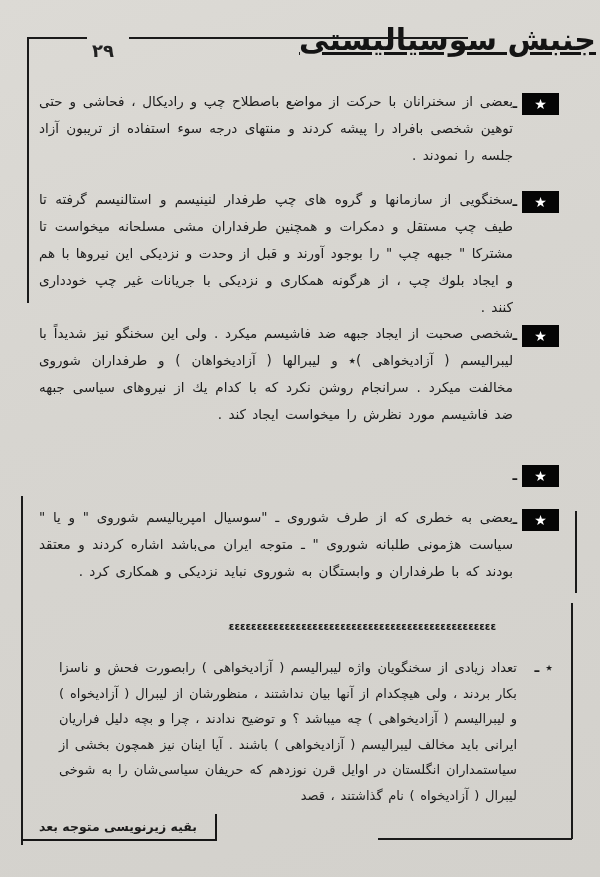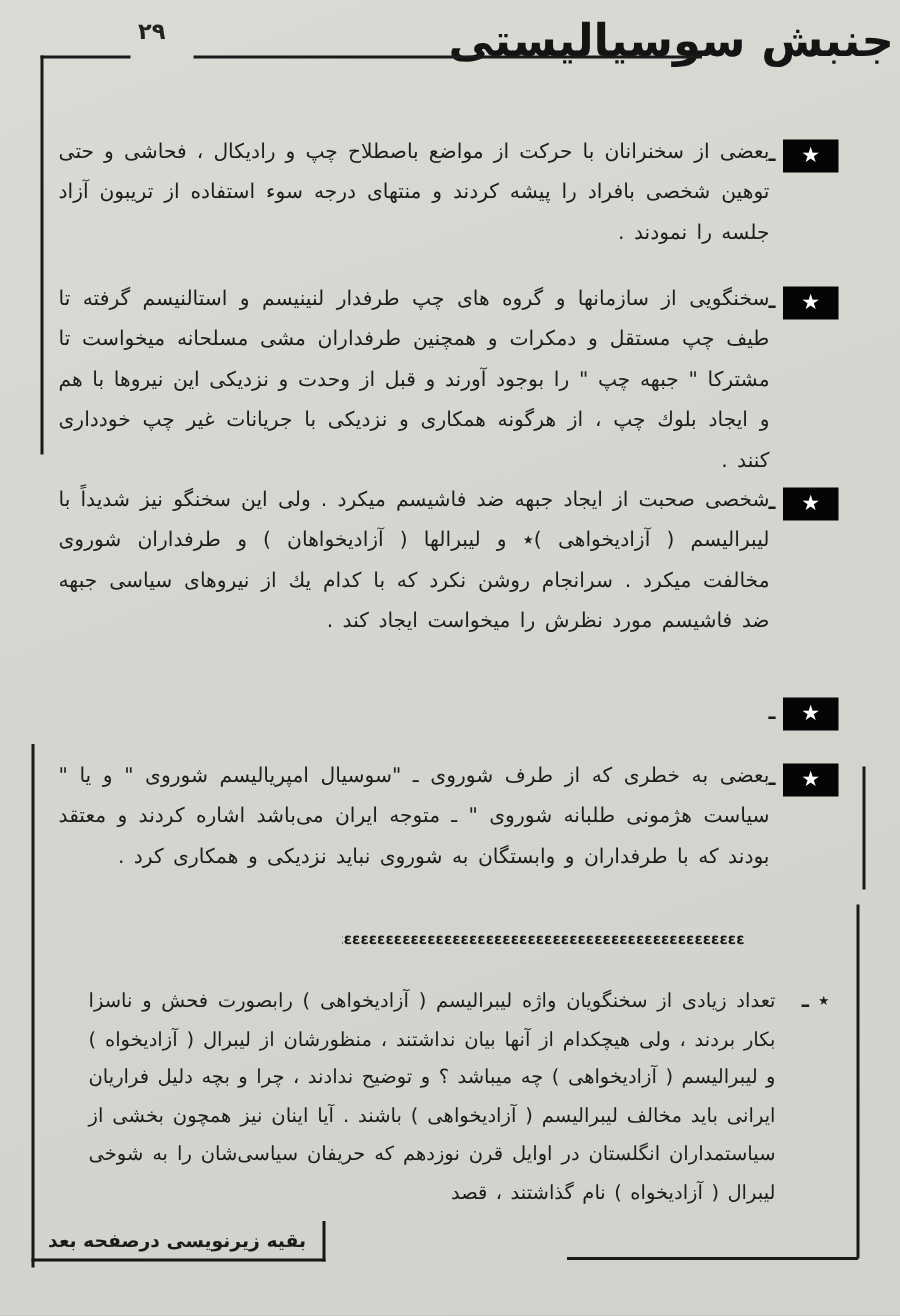--- a/index.html
+++ b/index.html
@@ -9,27 +9,27 @@
     margin:0 auto;
     background:#d8d6d1;
     background-image:linear-gradient(160deg,#dcdad5 0%,#d7d5d0 40%,#d3d1cc 100%);
     overflow:hidden;
     font-family:"DejaVu Sans",sans-serif;
     color:#1d1d1d;
     direction:rtl;
   }
   .rule{position:absolute;background:#1a1a1a;}
   .page-title{
-    position:absolute;top:10px;right:4px;
+    position:absolute;top:22px;right:4px;
     font-size:30px;font-weight:bold;color:#141414;
-    letter-spacing:-1px;white-space:nowrap;
+    letter-spacing:-1px;white-space:nowrap;text-decoration:underline;
   }
   .page-number{
-    position:absolute;left:92px;top:12px;
-    font-size:15px;font-weight:bold;color:#222;
+    position:absolute;left:92px;top:40px;
+    font-size:18px;font-weight:bold;color:#222;
   }
   .para{
     position:absolute;right:25px;width:550px;
     padding:0 62px 0 14px;box-sizing:border-box;
     font-size:13.5px;line-height:27px;
     text-align:justify;word-spacing:2px;
   }
   .star-bullet{
     position:absolute;right:16px;top:2px;
     display:flex;align-items:center;gap:5px;
@@ -122,15 +122,15 @@
   <div class="separator">εεεεεεεεεεεεεεεεεεεεεεεεεεεεεεεεεεεεεεεεεεεεεεεεεεεεεεεε</div>
 
   <div class="footnote">
     <span class="footnote-marker">
       <span>٭</span>
       <span>ـ</span>
     </span>
     <span>تعداد زیادی از سخنگویان واژه لیبرالیسم ( آزادیخواهی ) رابصورت فحش و ناسزا بکار بردند ، ولی هیچکدام از آنها بیان نداشتند ، منظورشان از لیبرال ( آزادیخواه ) و لیبرالیسم ( آزادیخواهی ) چه میباشد ؟ و توضیح ندادند ، چرا و بچه دلیل فراریان ایرانی باید مخالف لیبرالیسم ( آزادیخواهی ) باشند . آیا اینان نیز همچون بخشی از سیاستمداران انگلستان در اوایل قرن نوزدهم که حریفان سیاسی‌شان را به شوخی لیبرال ( آزادیخواه ) نام گذاشتند ، قصد</span>
   </div>
 
-  <div class="continuation-note">بقیه زیرنویسی درصفحه بعد</div>
+  <div class="continuation-note">بقیه زیرنویسی متوجه بعد</div>
 
 </div>
 
 </body></html>

